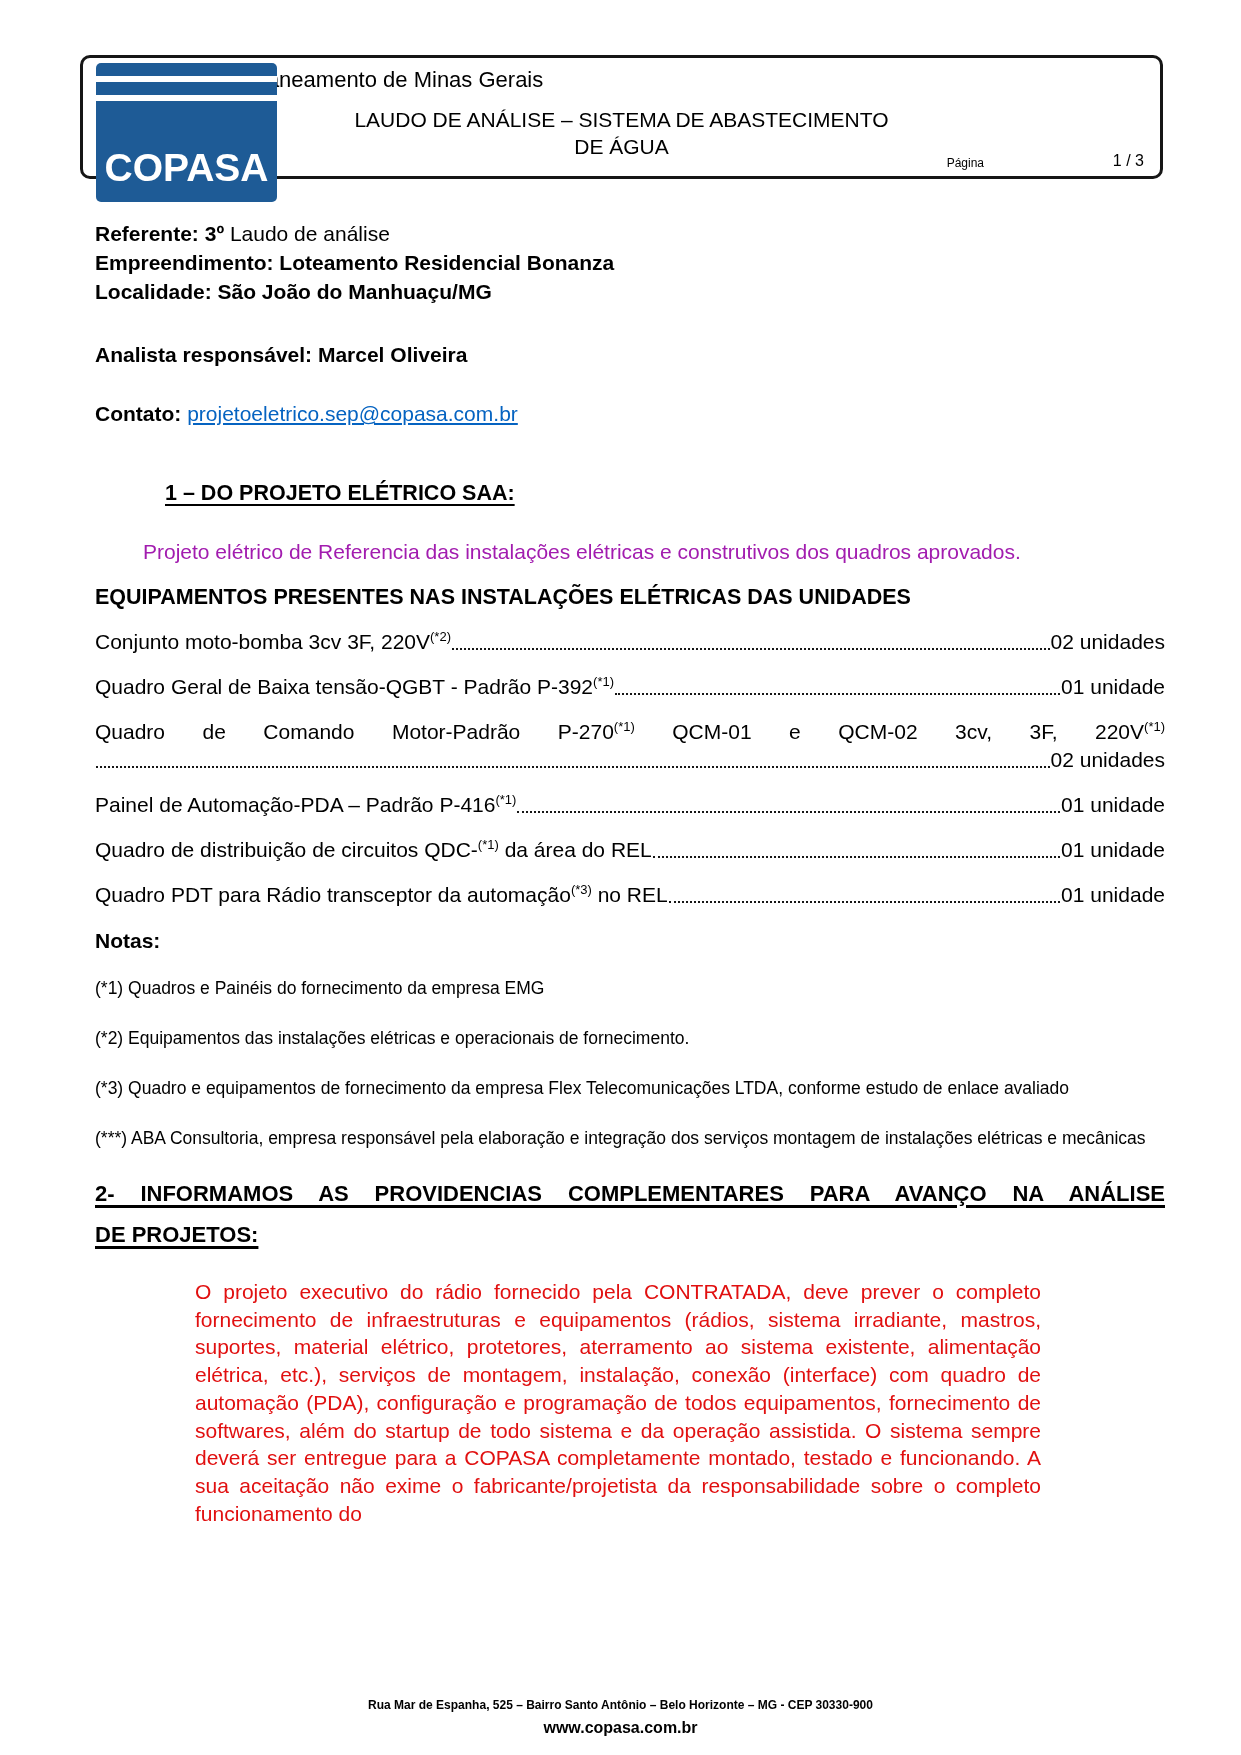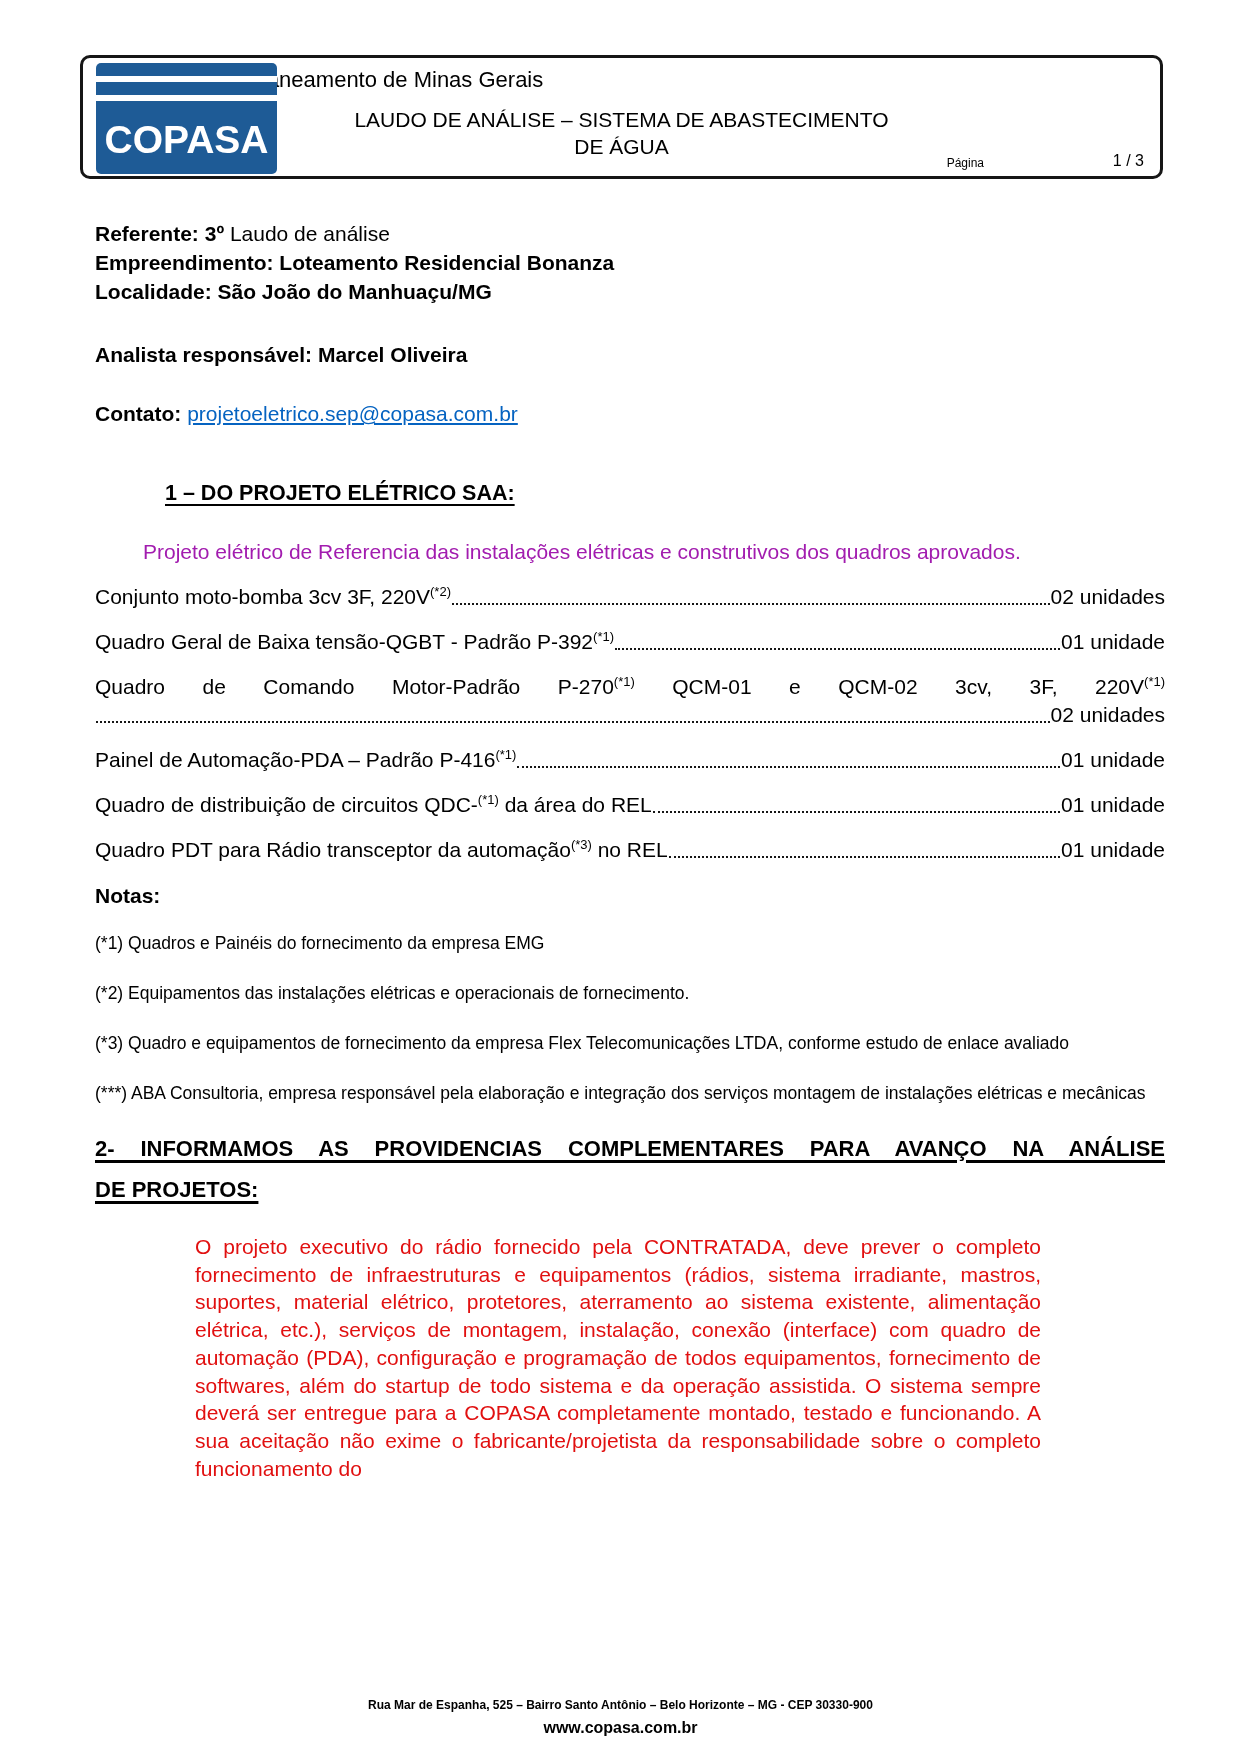--- a/index.html
+++ b/index.html
@@ -9,21 +9,21 @@
     background:#ffffff; color:#000;
     font-family:"Liberation Sans","DejaVu Sans",sans-serif;
     overflow:hidden;
   }
   
   .header-box {
     position:relative; margin:55px 78px 0 80px; height:124px;
     border:3px solid #161616; border-radius:10px; background:#fff;
   }
   .logo {
-    position:absolute; left:13px; top:5px; width:181px; height:111px;
+    position:absolute; left:13px; top:5px; width:181px; height:139px;
     background:#1e5b96; border-radius:5px; overflow:hidden;padding-left:40px;
   }
   .logo .stripe { position:absolute; left:0; right:0; height:6px; background:#fff; }
   .logo .stripe.s1 { top:13px; }
   .logo .stripe.s2 { top:32px; }
   .logo .logo-word {
     position:absolute; bottom:12px; left:0; width:100%; text-align:center;
     color:#fff; font-weight:700; font-size:39px; letter-spacing:0px;
   }
   .hdr-company { text-align:left; padding-top:9px; font-size:22px;margin-left:20px; }
@@ -111,20 +111,21 @@
 
     <p class="contato">
       <span class="lbl">Contato:</span>
       <a class="email-link" href="#">projetoeletrico.sep@copasa.com.br</a>
     </p>
 
     <h2 class="sec1-heading">1 – DO PROJETO ELÉTRICO SAA:</h2>
 
     <p class="red-intro">Projeto elétrico de Referencia das instalações elétricas e construtivos dos quadros aprovados.</p>
 
+    <h3 class="equip-heading">EQUIPAMENTOS PRESENTES NAS INSTALAÇÕES ELÉTRICAS DAS UNIDADES</h3>
 
     <div class="equip-list">
 
       <div class="eq-row">
         <span class="eq-text"><span>Conjunto moto-bomba 3cv 3F, 220V</span><sup class="fnote">(*2)</sup><span></span></span>
         <span class="leader"></span>
         <span class="eq-qty">02 unidades</span>
       </div>
 
       <div class="eq-row">

